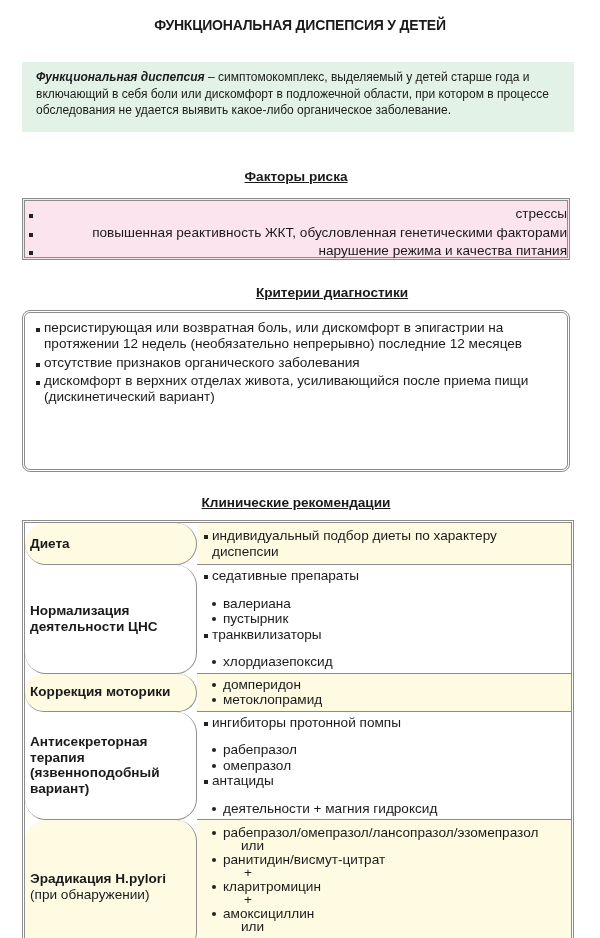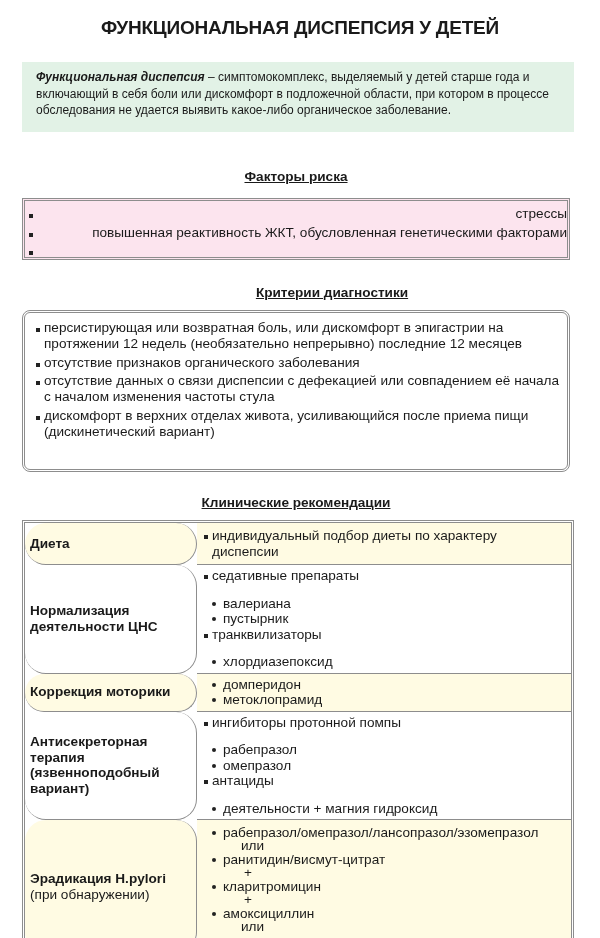--- a/index.html
+++ b/index.html
@@ -3,21 +3,21 @@
   <meta charset="utf-8">
   <style>
     html, body { margin: 0; padding: 0; background: #ffffff; }
     body {
       width: 600px; height: 938px; position: relative; overflow: hidden;
       font-family: "Liberation Sans", "DejaVu Sans", sans-serif;
       color: #1a1a1a;
     }
     .title {
       position: absolute; left: 0; top: 17px; width: 600px;
-      text-align: center; font-weight: bold; font-size: 19px;
+      text-align: center; font-weight: bold; font-size: 14px;
       letter-spacing: -0.2px;
     }
     .definition {
       position: absolute; left: 22px; top: 62px; width: 524px; height: 56px;
       background: #e2f2e6; padding: 7px 14px 7px 14px;
       font-size: 12px; line-height: 16.5px; box-sizing: content-box;
     }
     .definition b { font-style: italic; font-weight: bold; }
     .section-heading {
       position: absolute; left: 0; width: 592px; text-align: center;
@@ -74,28 +74,27 @@
 <div class="title">ФУНКЦИОНАЛЬНАЯ ДИСПЕПСИЯ У ДЕТЕЙ</div>
 
 <div class="definition">
   <b>Функциональная диспепсия</b><span> – симптомокомплекс, выделяемый у детей старше года и включающий в себя боли или дискомфорт в подложечной области, при котором в процессе обследования не удается выявить какое-либо органическое заболевание.</span>
 </div>
 
 <div class="section-heading" style="top:169px;">Факторы риска</div>
 <div class="box risk">
   <div class="item"><span class="sq"></span><span>стрессы</span></div>
   <div class="item"><span class="sq"></span><span>повышенная реактивность ЖКТ, обусловленная генетическими факторами</span></div>
-  <div class="item"><span class="sq"></span></div>
+  <div class="item"><span class="sq"></span><span>нарушение режима и качества питания</span></div>
 </div>
 
 <div class="section-heading" style="top:285px;margin-left:36px;">Критерии диагностики</div>
 <div class="box criteria">
   <div class="item"><span class="sq"></span><span>персистирующая или возвратная боль, или дискомфорт  в эпигастрии на протяжении 12 недель (необязательно непрерывно) последние 12 месяцев</span></div>
   <div class="item"><span class="sq"></span><span>отсутствие признаков органического заболевания</span></div>
-  <div class="item"><span class="sq"></span><span>отсутствие данных о связи диспепсии с дефекацией или совпадением её начала с началом изменения частоты стула</span></div>
   <div class="item"><span class="sq"></span><span>дискомфорт в верхних отделах живота, усиливающийся после приема пищи (дискинетический вариант)</span></div>
 </div>
 
 <div class="section-heading" style="top:495px;">Клинические рекомендации</div>
 
 <table class="recs-table">
   <tbody>
       <tr class="row-yellow" style="height:42px;">
     <td class="label">Диета</td>
     <td class="content">

